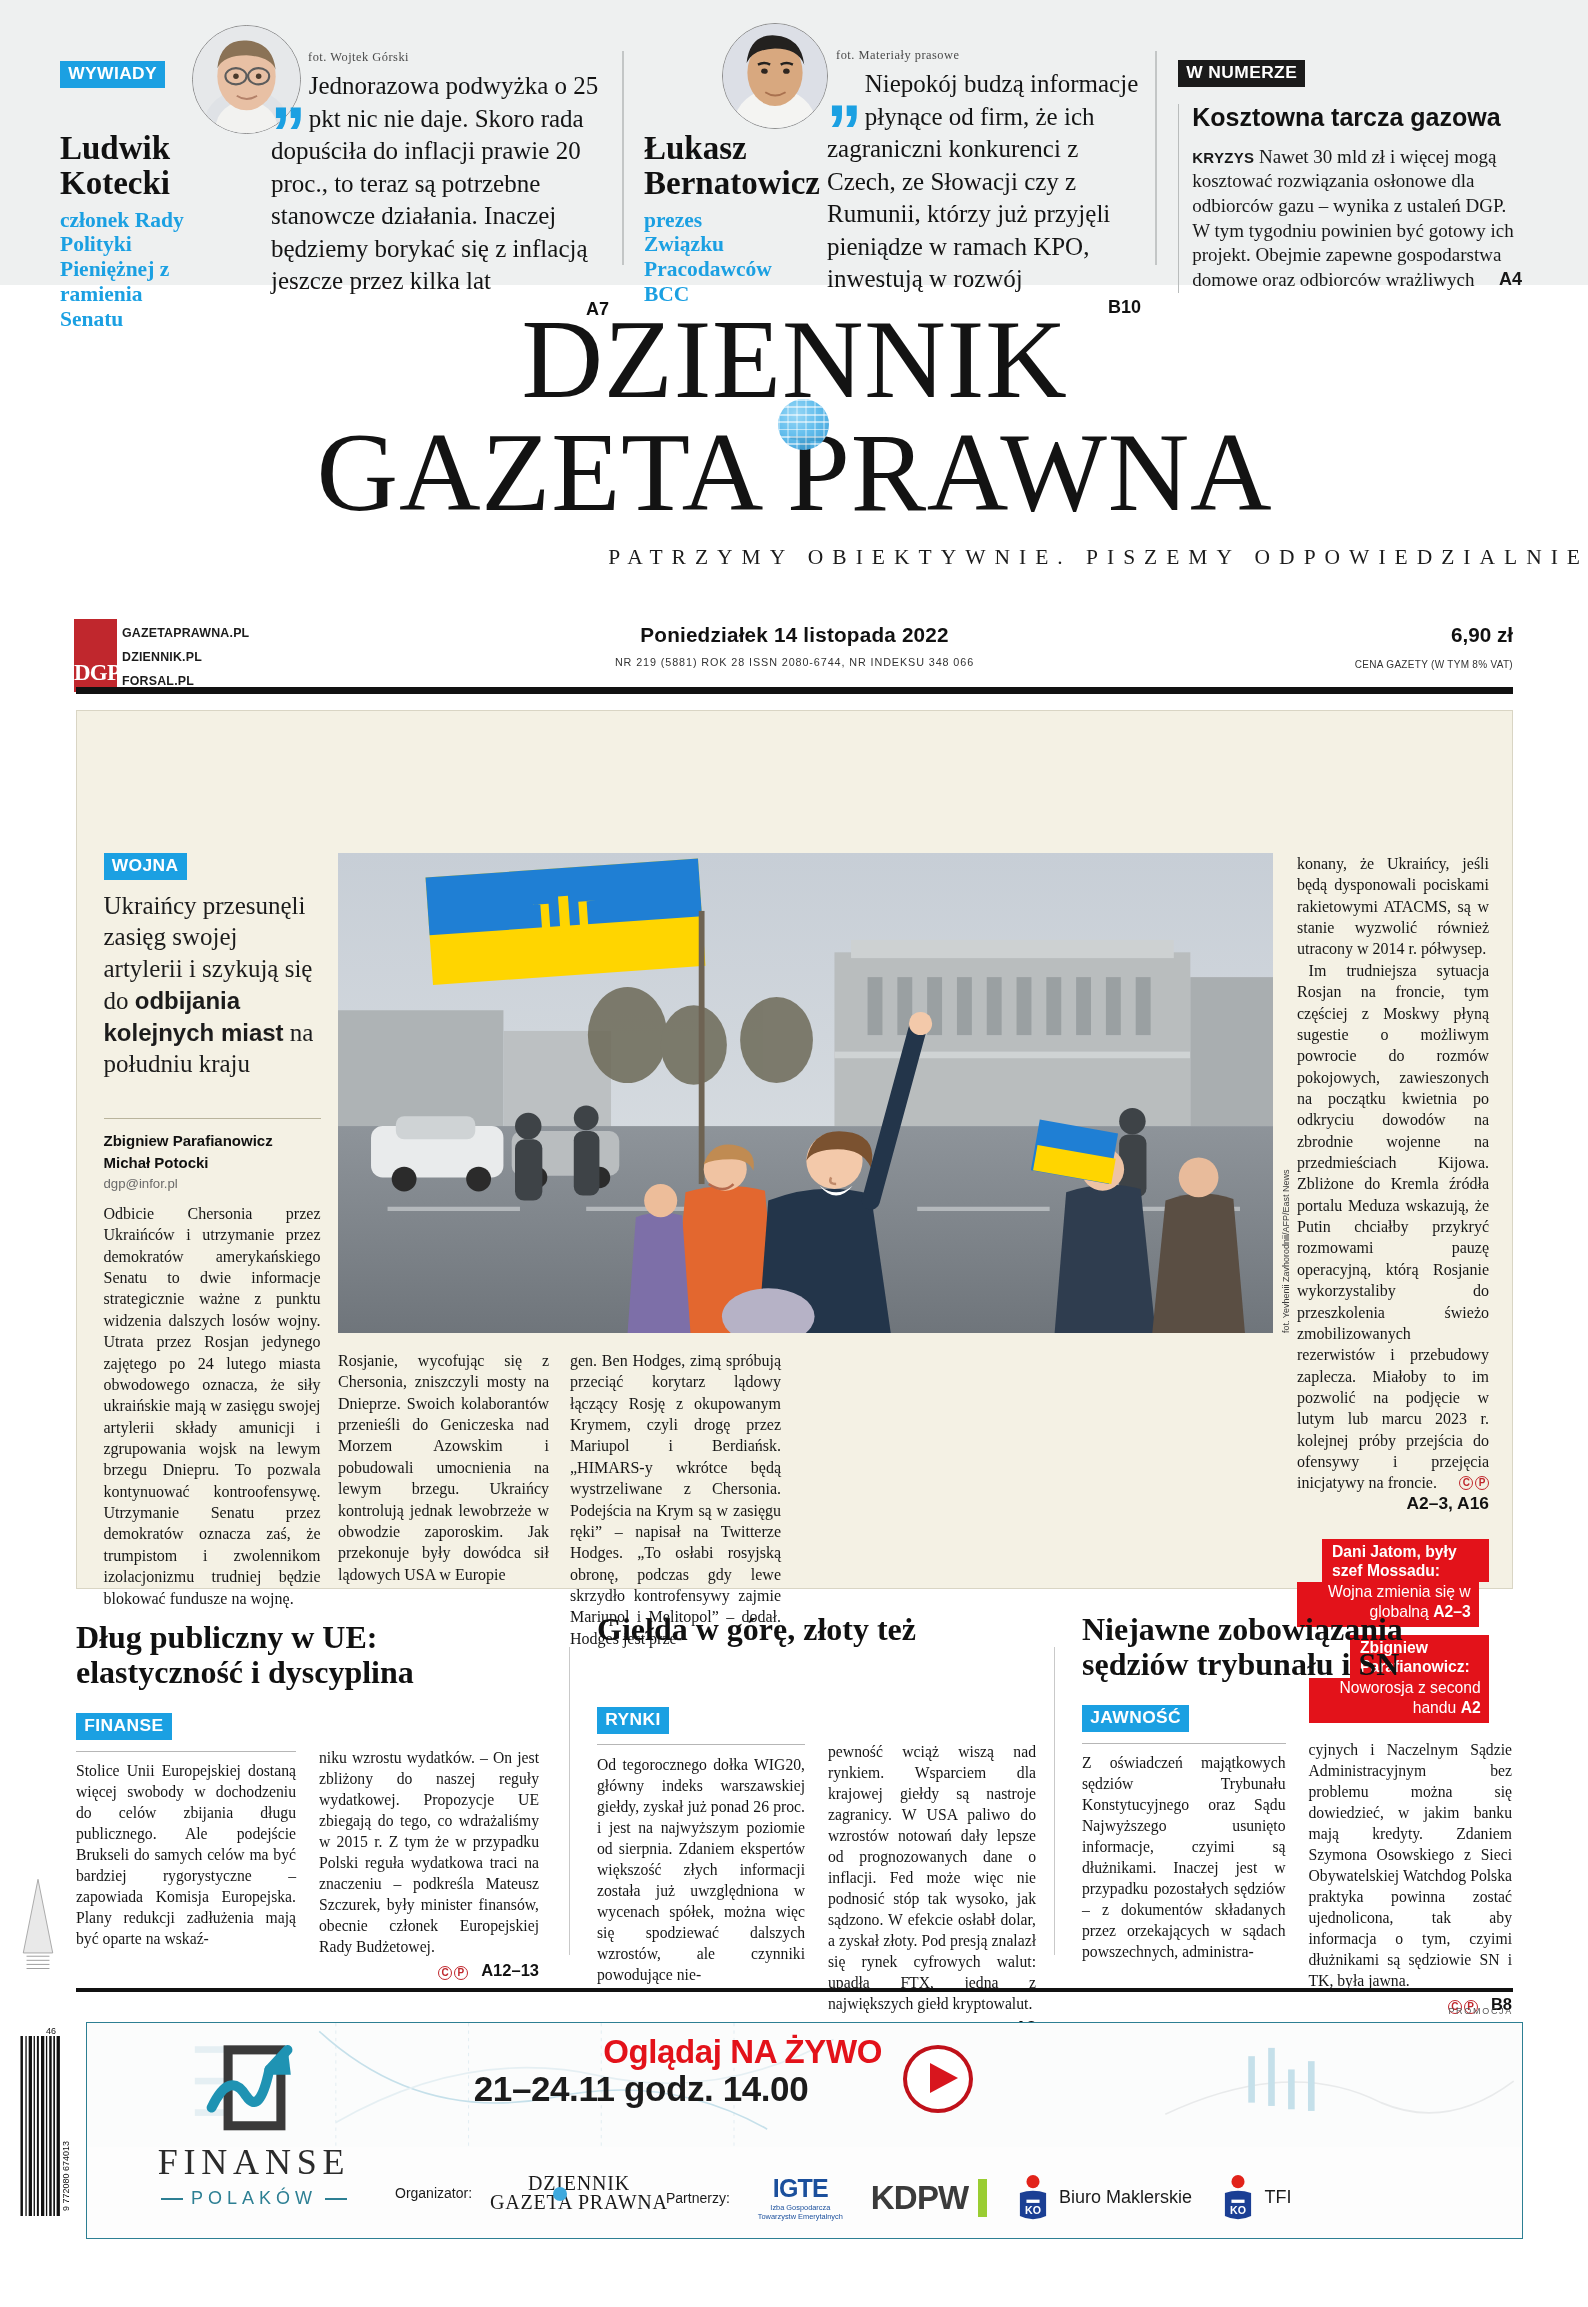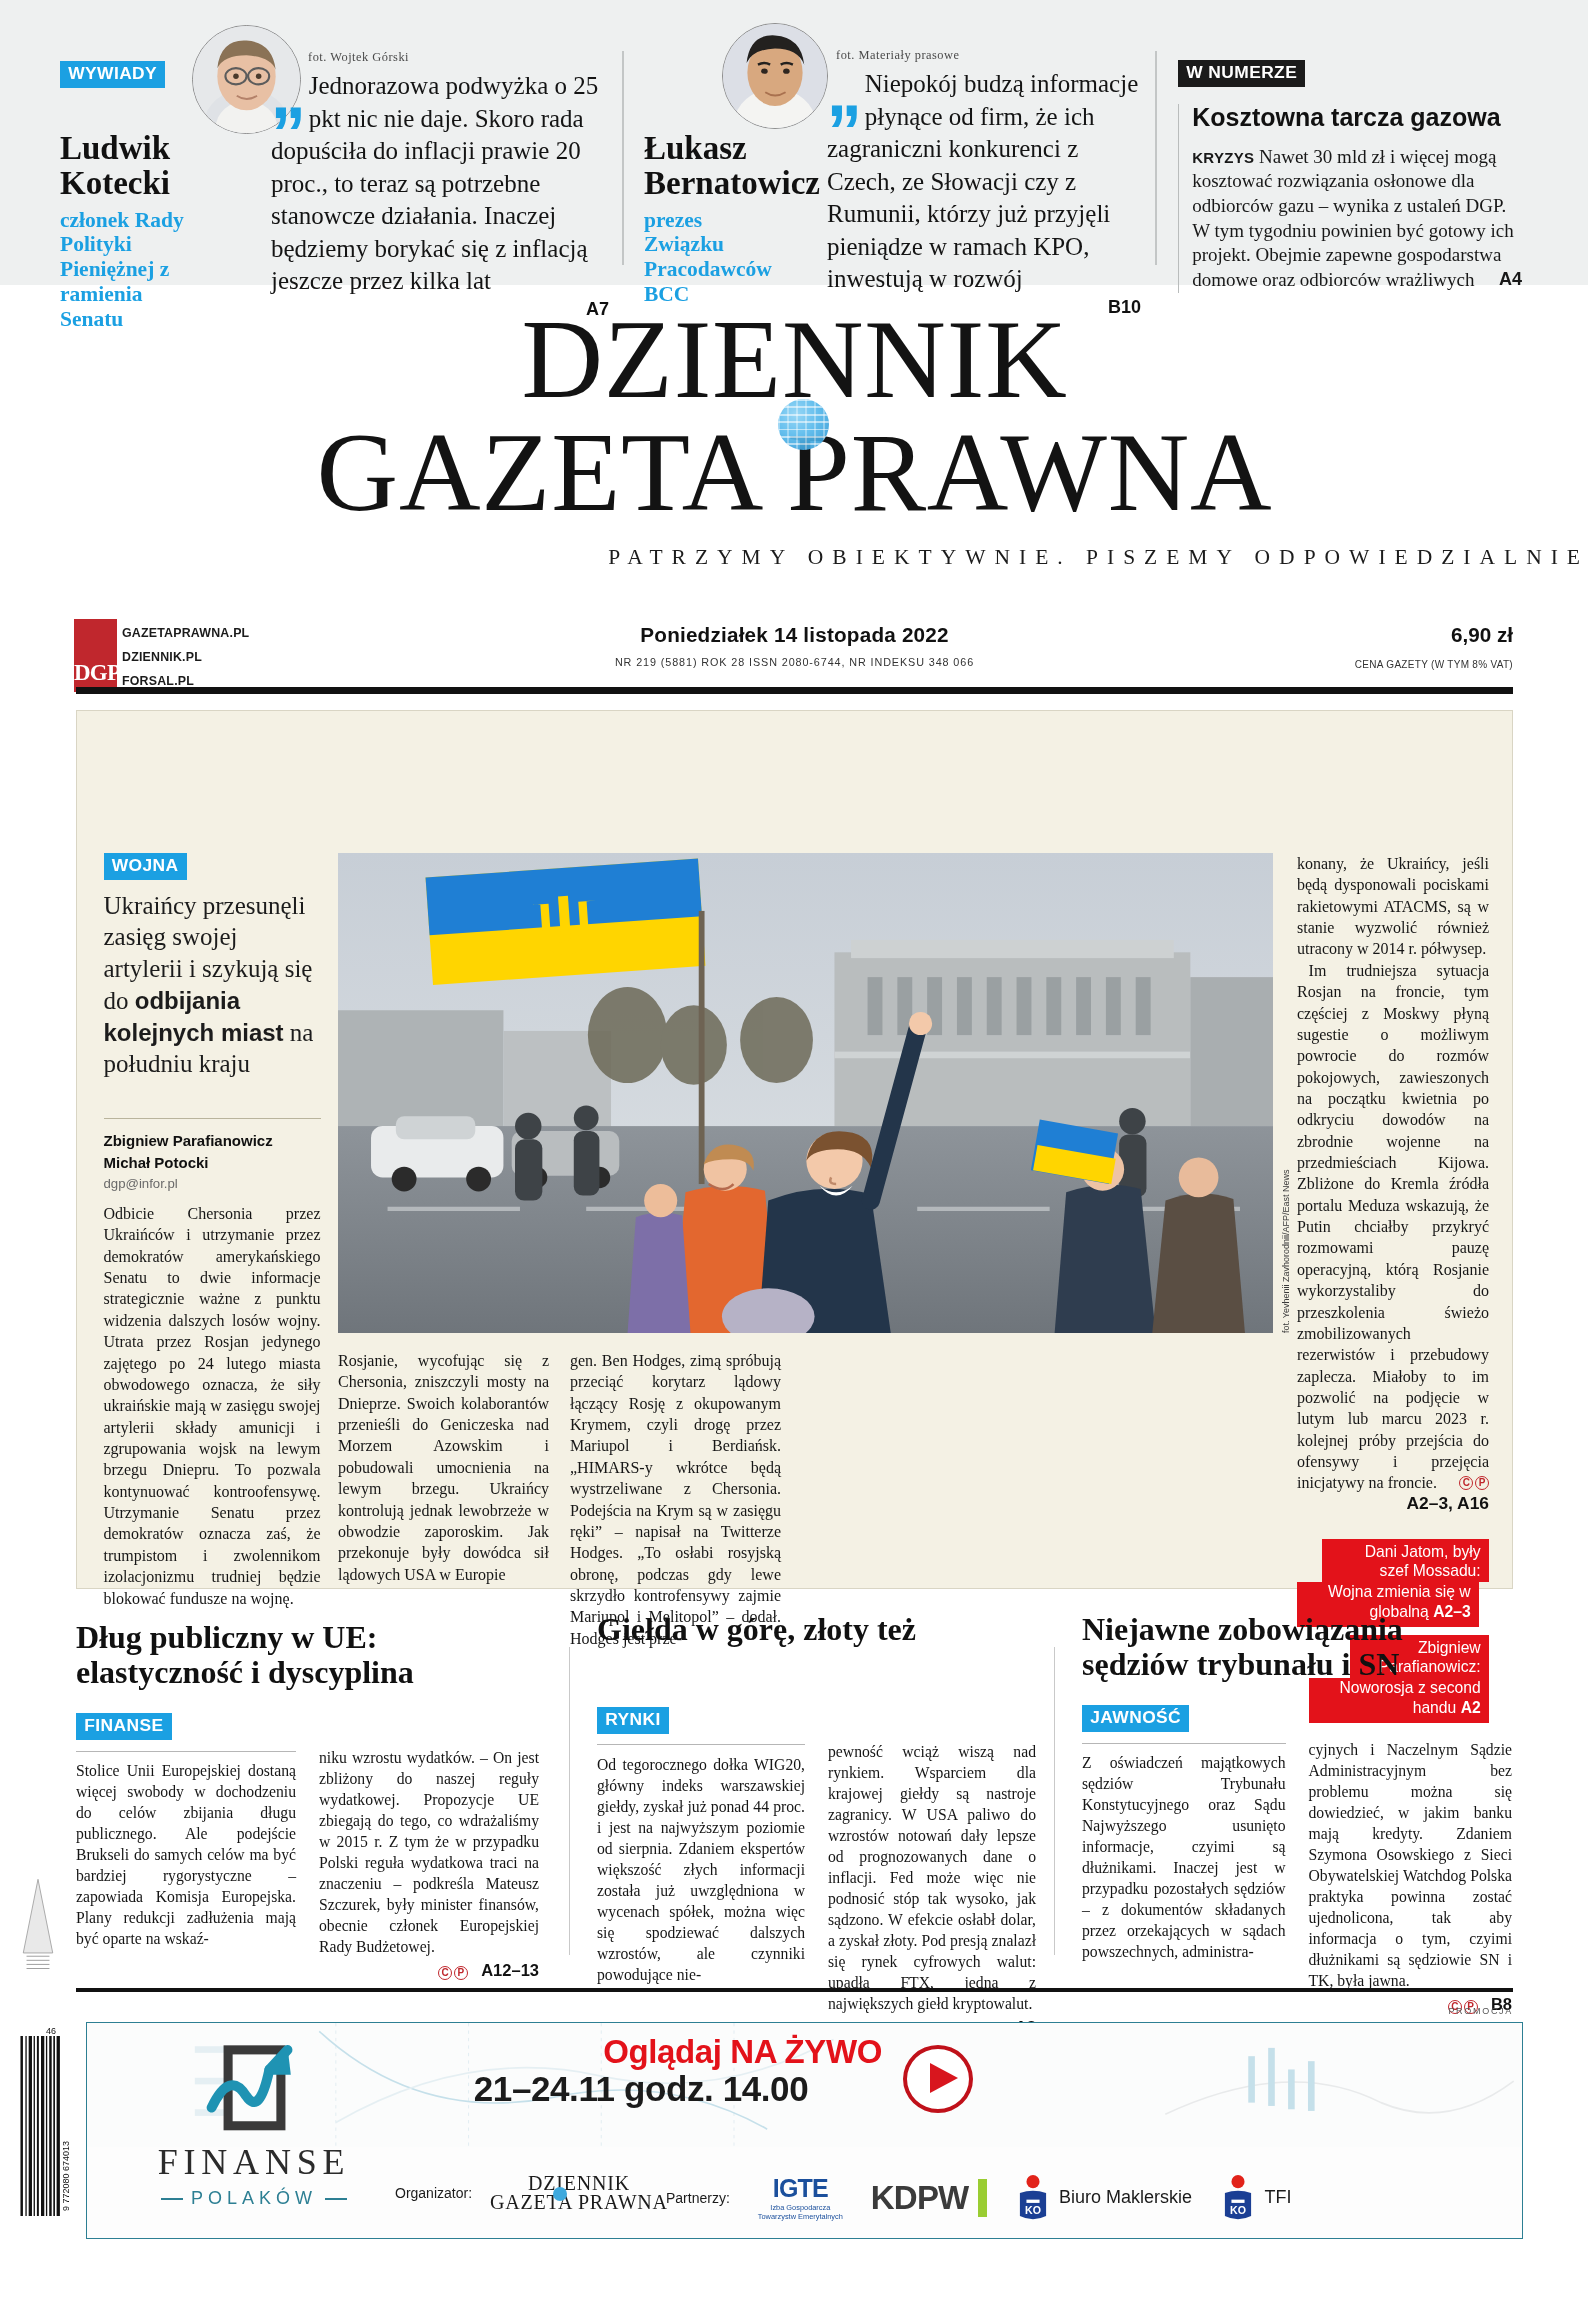--- a/index.html
+++ b/index.html
@@ -192,22 +192,22 @@
     font-size: 12.4px; color: #c0272d;
   }
   .cp i {
     font-style: normal; display: inline-block; width: 14px; height: 14px;
     line-height: 12.4px; text-align: center; border: 1.2px solid #c0272d;
     border-radius: 50%; margin-left: 1.7px; font-size: 10px; font-weight: bold;
   }
 
   .redbox { background: #e3121a; color: #fff; }
   .redbox .rb1 {
-    font-family: "Liberation Sans", sans-serif; font-weight: normal;
-    font-size: 15.7px; text-align: right; padding: 4.1px 8.3px 0.8px 10px; line-height: 1.2;
+    font-family: "Liberation Sans", sans-serif; font-weight: bold;
+    font-size: 15.7px; padding: 4.1px 8.3px 0.8px 10px; line-height: 1.2;
   }
   .redbox .rb2 {
     font-family: "Liberation Sans", sans-serif; font-size: 15.7px;
     text-align: right; padding: 0.8px 8.3px 5px 10px; line-height: 1.25;
   }
   .redbox .rb2 b { font-weight: bold; }
 
   
   .story-h {
     font-family: "Liberation Serif", serif; font-weight: bold;
@@ -600,21 +600,21 @@
     </div>
 
     <div style="position:absolute;left:521px;top:0;width:439px;">
       <div class="story-h">
         <span>Giełda w górę, złoty też</span>
       </div>
       <div style="display:flex;gap:23px;margin-top:60px;">
         <div style="width:208px;">
           <span class="tag-blue">RYNKI</span>
           <div class="story-rule"></div>
-          <div class="story-body">Od tegorocznego dołka WIG20, główny indeks warszawskiej giełdy, zyskał już ponad 44 proc. i jest na najwyższym poziomie od sierpnia. Zdaniem ekspertów większość złych informacji została już uwzględniona w wycenach spółek, można więc się spodziewać dalszych wzrostów, ale czynniki powodujące nie-</div>
+          <div class="story-body">Od tegorocznego dołka WIG20, główny indeks warszawskiej giełdy, zyskał już ponad 26 proc. i jest na najwyższym poziomie od sierpnia. Zdaniem ekspertów większość złych informacji została już uwzględniona w wycenach spółek, można więc się spodziewać dalszych wzrostów, ale czynniki powodujące nie-</div>
         </div>
         <div style="width:208px;padding-top:35px;">
           <div class="story-body">pewność wciąż wiszą nad rynkiem. Wsparciem dla krajowej giełdy są nastroje zagranicy. W USA paliwo do wzrostów notowań dały lepsze od prognozowanych dane o inflacji. Fed może więc nie podnosić stóp tak wysoko, jak sądzono. W efekcie osłabł dolar, a zyskał złoty. Pod presją znalazł się rynek cyfrowych walut: upadła FTX, jedna z największych giełd kryptowalut.</div>
           <div style="text-align:right;margin-top:3.3px;">
             <span class="cp"><i>C</i><i>P</i></span>
             <span class="story-page" style="margin-left:10px;">A8</span>
           </div>
         </div>
       </div>
     </div>

